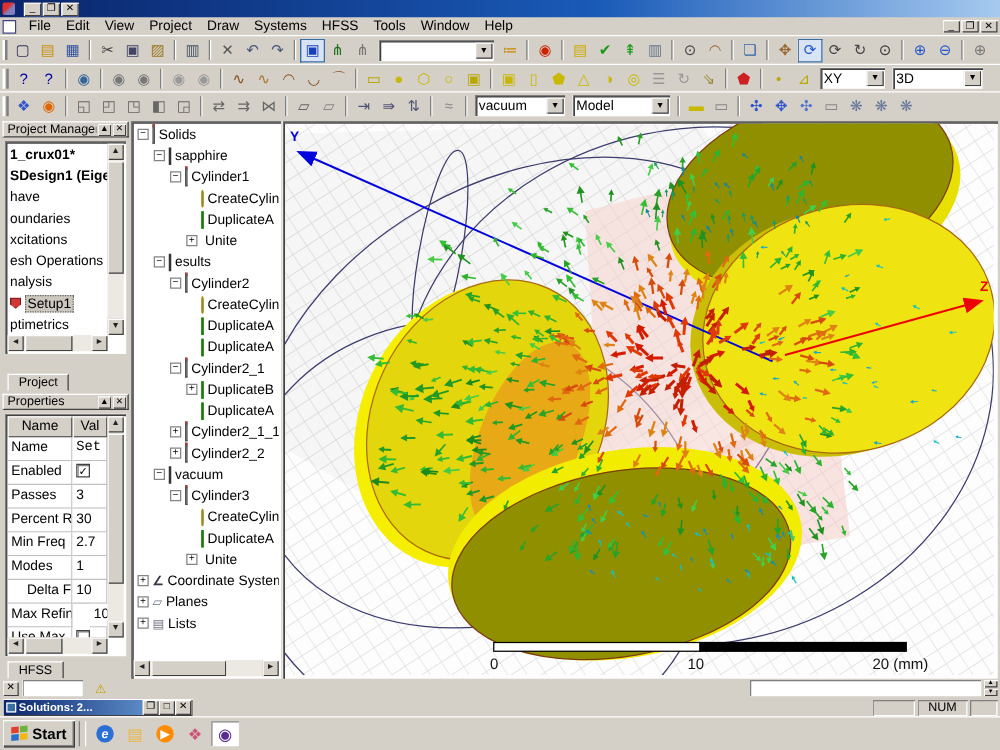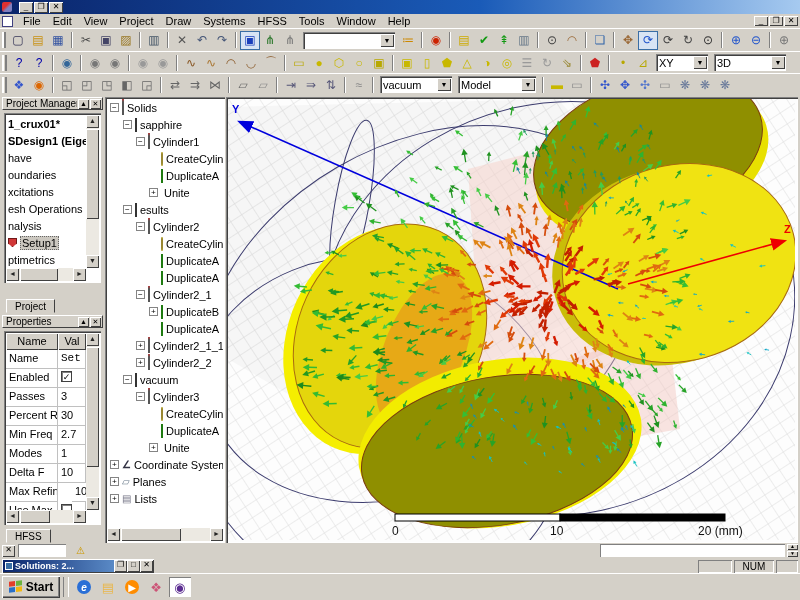--- a/index.html
+++ b/index.html
@@ -503,21 +503,21 @@
           <div class="chk">✓</div>
         </div>
         <div class="prop-cell" style="left: 0px; top: 55px; width: 52px;">Passes</div>
         <div class="prop-cell" style="left: 52px; top: 55px; width: 28px;">3</div>
         <div class="prop-cell" style="left: 0px; top: 74px; width: 52px;">Percent R...</div>
         <div class="prop-cell" style="left: 52px; top: 74px; width: 28px;">30</div>
         <div class="prop-cell" style="left: 0px; top: 93px; width: 52px;">Min Freq</div>
         <div class="prop-cell" style="left: 52px; top: 93px; width: 28px;">2.7</div>
         <div class="prop-cell" style="left: 0px; top: 112px; width: 52px;">Modes</div>
         <div class="prop-cell" style="left: 52px; top: 112px; width: 28px;">1</div>
-        <div class="prop-cell" style="left: 0px; top: 131px; width: 52px;">Delta F</div>
+        <div class="prop-cell" style="left: 0px; top: 131px; width: 52px; text-align: right;">Delta F</div>
         <div class="prop-cell" style="left: 52px; top: 131px; width: 28px;">10</div>
         <div class="prop-cell" style="left: 0px; top: 150px; width: 52px;">Max Refin...</div>
         <div class="prop-cell" style="left: 52px; top: 150px; width: 28px; margin-left: 14px;">100</div>
         <div class="prop-cell" style="left: 0px; top: 169px; width: 52px;">Use Max ...</div>
         <div class="prop-cell" style="left: 52px; top: 169px; width: 28px;">
           <div class="chk"></div>
         </div>
       </div>
     <div class="sb" style="right:2px;top:2px;width:13px;bottom:15px;">
       <div class="sb-btn" style="top:0;">▲</div>

